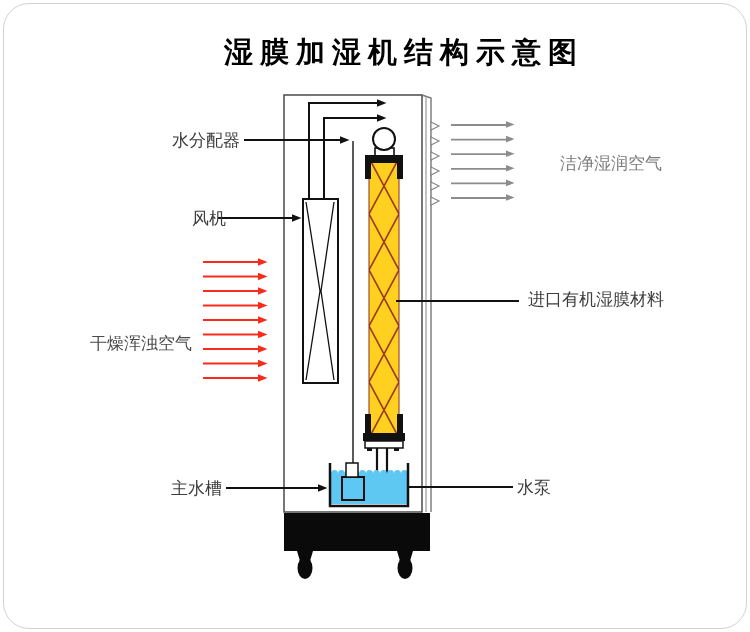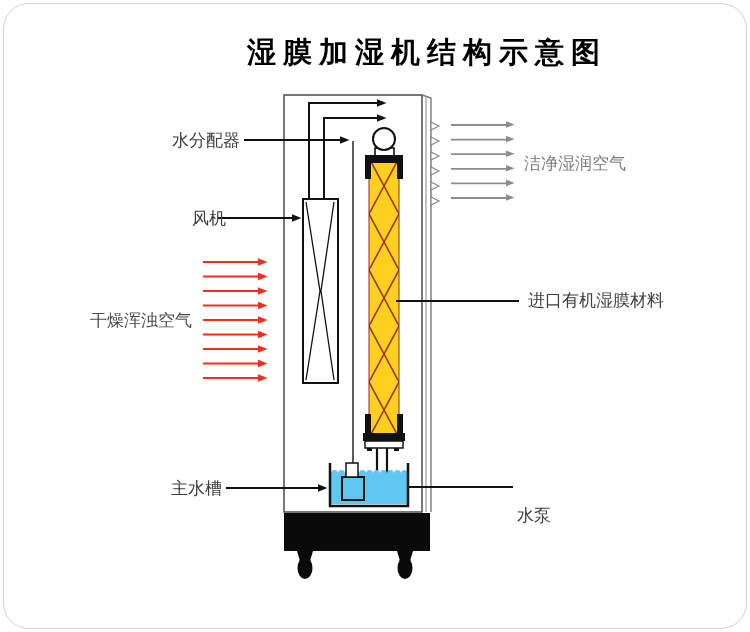--- a/index.html
+++ b/index.html
@@ -10,24 +10,24 @@
   .frame{
     position:absolute;inset:3px;border:1.5px solid #d2d2d2;border-radius:26px;
     pointer-events:none;
   }
   #diagram-svg{position:absolute;left:0;top:0;}
   .lbl{
     position:absolute;font-size:17px;color:#3d3d3d;white-space:nowrap;
     transform:translateY(-50%);line-height:1;
   }
   .lbl.gray{color:#7b7b7b;}
-  .lbl.dark{color:#4a4a4a;}
+  .lbl.dark{color:#4a4a4a;margin-top:23px;}
   #page-title{
     position:absolute;left:404px;top:53px;transform:translate(-50%,-50%);
-    font-size:29px;font-weight:bold;letter-spacing:7px;color:#000;white-space:nowrap;margin-left:23px;
+    font-size:29px;font-weight:bold;letter-spacing:7px;color:#000;white-space:nowrap;
   }
 </style>
 </head>
 <body>
 
 <div id="stage">
 
   <div class="frame"></div>
 
   <div id="page-title">湿膜加湿机结构示意图</div>
@@ -148,16 +148,16 @@
       <path d="M226,488 H318" marker-end="url(#ah-black)"></path>
       <line x1="396" y1="301" x2="519" y2="301"></line>
       <line x1="408" y1="487" x2="513" y2="487"></line>
     </g>
   </svg>
 
   <div class="lbl" style="right:510px;top:140px;">水分配器</div>
   <div class="lbl" style="right:524px;top:218px;">风机</div>
   <div class="lbl dark" style="left:90px;top:320px;">干燥浑浊空气</div>
   <div class="lbl" style="right:528px;top:488px;text-align:right;">主水槽</div>
-  <div class="lbl gray" style="left:524px;top:163px;">洁净湿润空气</div>
-  <div class="lbl" style="left:528px;top:300px;">进口有机湿膜材料</div>
-  <div class="lbl" style="left:517px;top:487px;margin-top:28px;">水泵</div>
+  <div class="lbl gray" style="left:560px;top:163px;">洁净湿润空气</div>
+  <div class="lbl" style="left:528px;top:300px;font-family:Liberation Mono, monospace;">进口有机湿膜材料</div>
+  <div class="lbl" style="left:517px;top:487px;">水泵</div>
 </div>
 
 </body></html>

